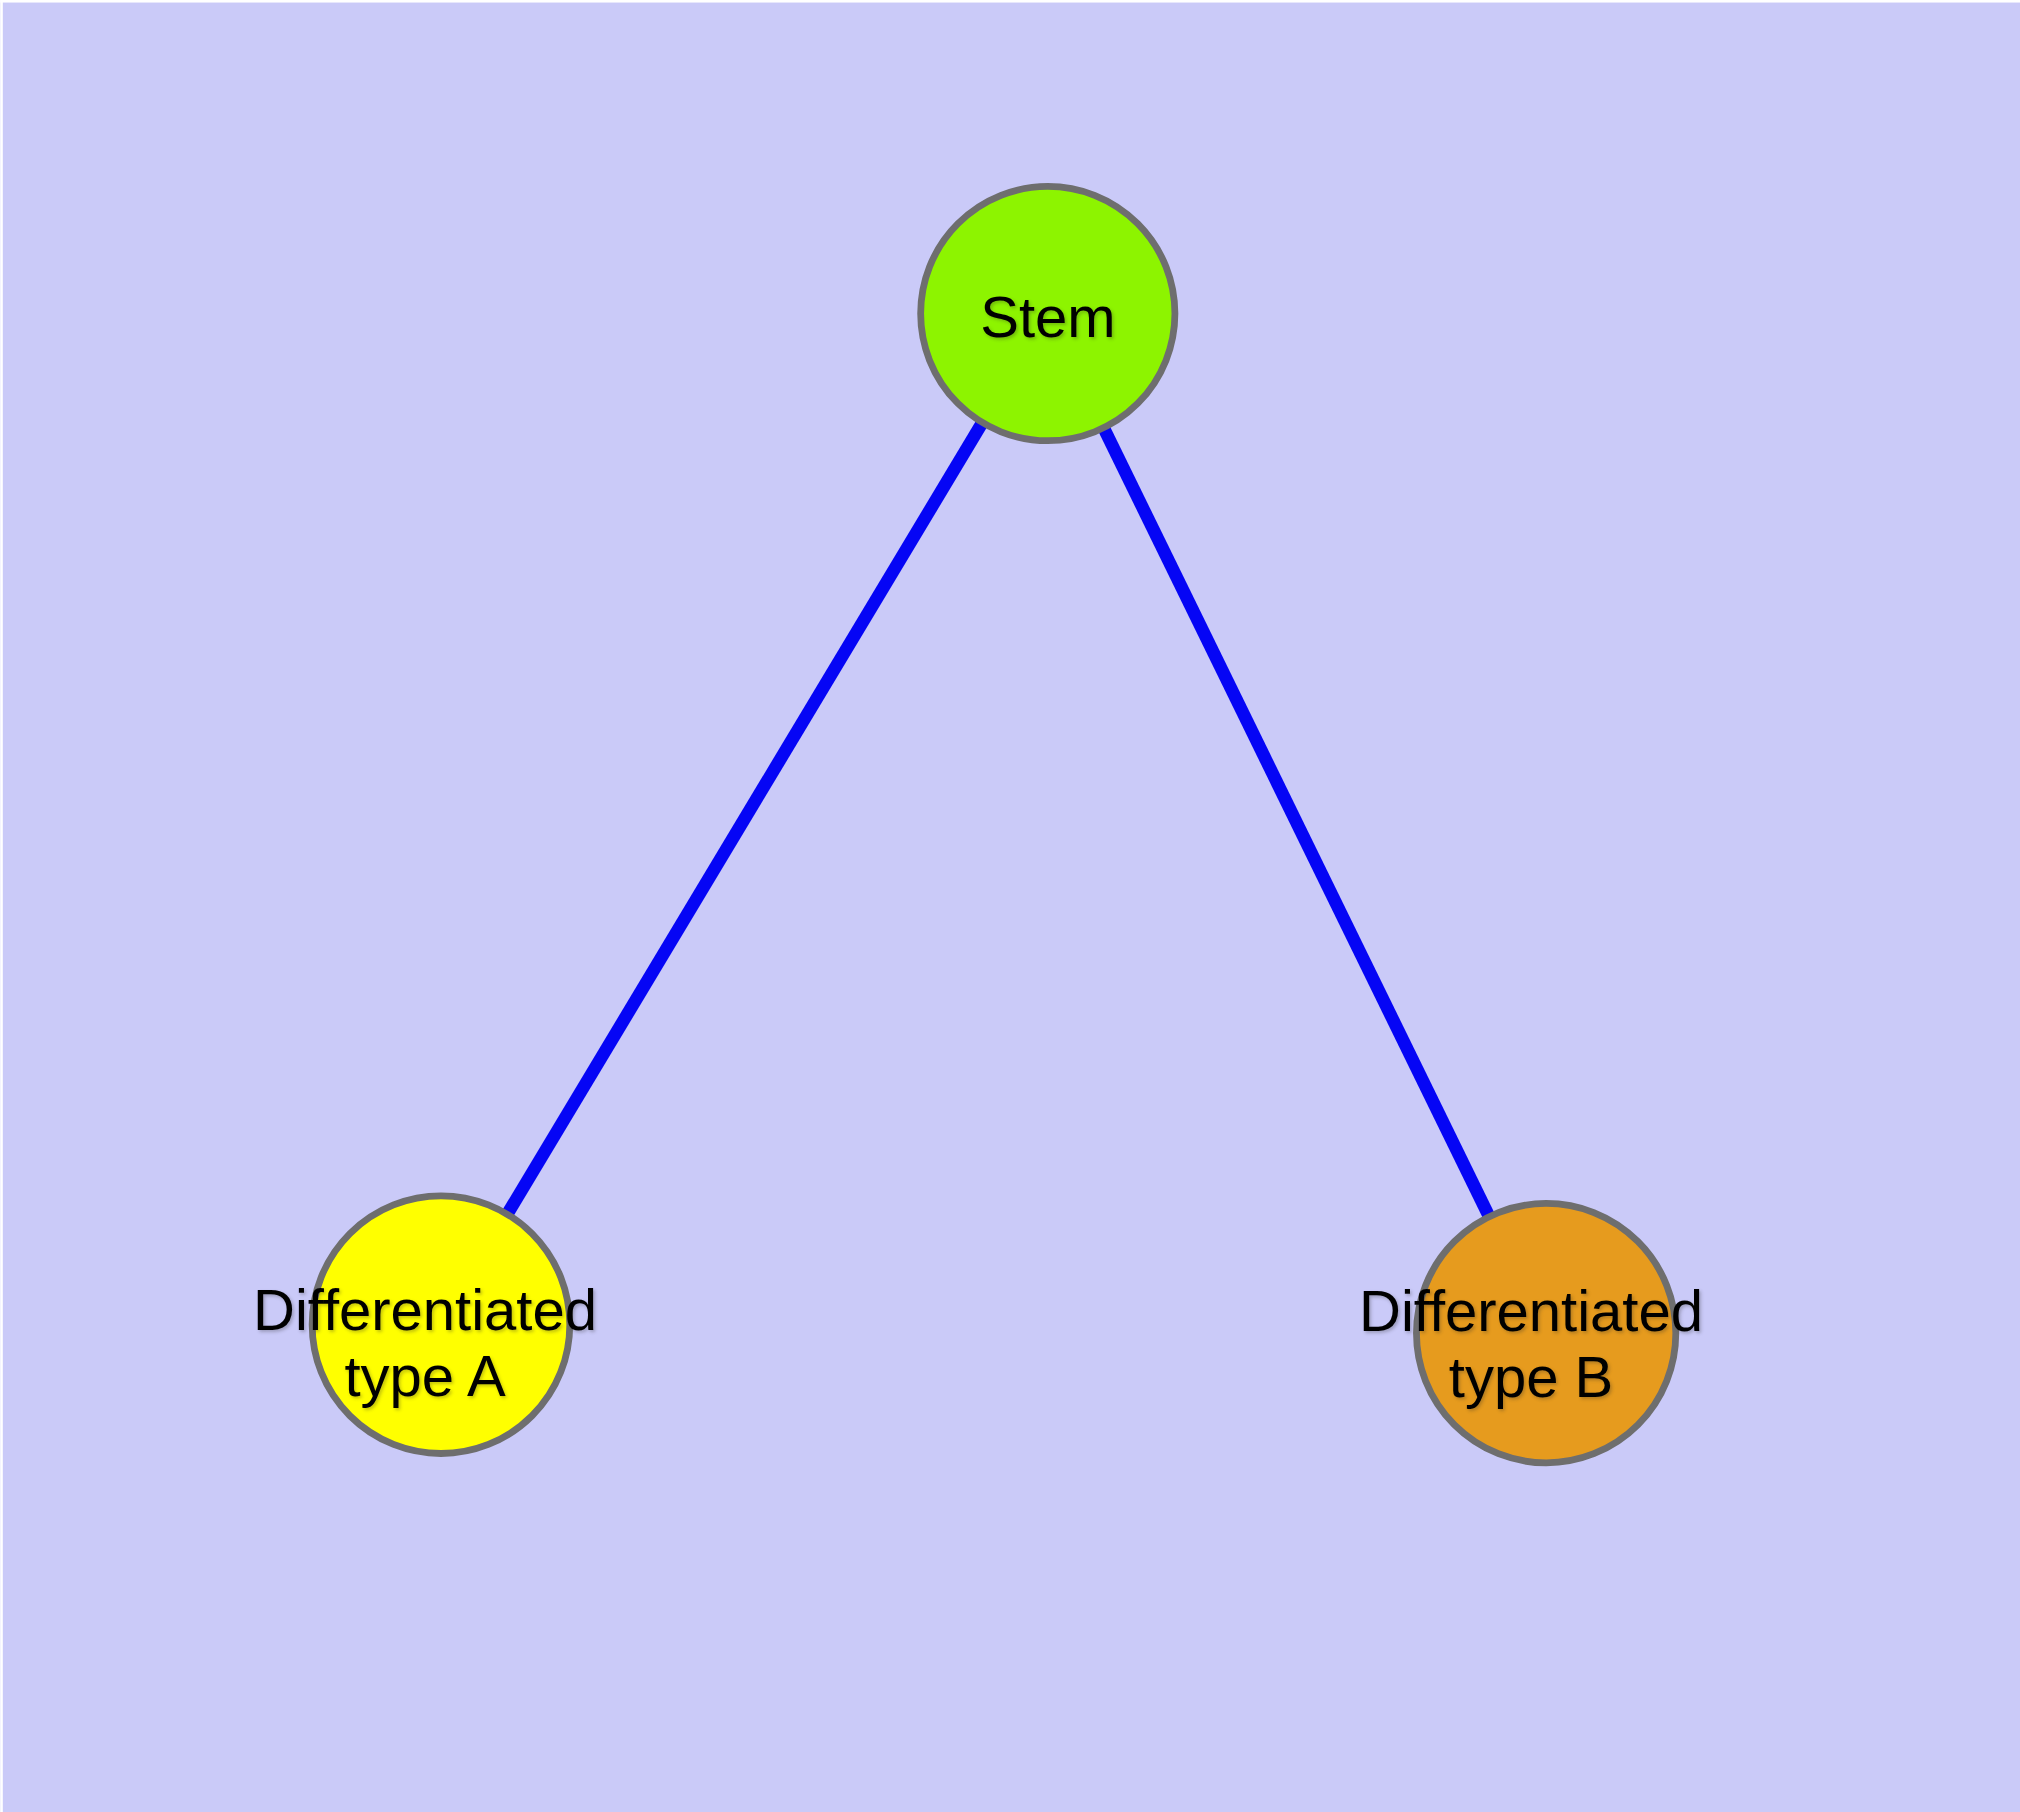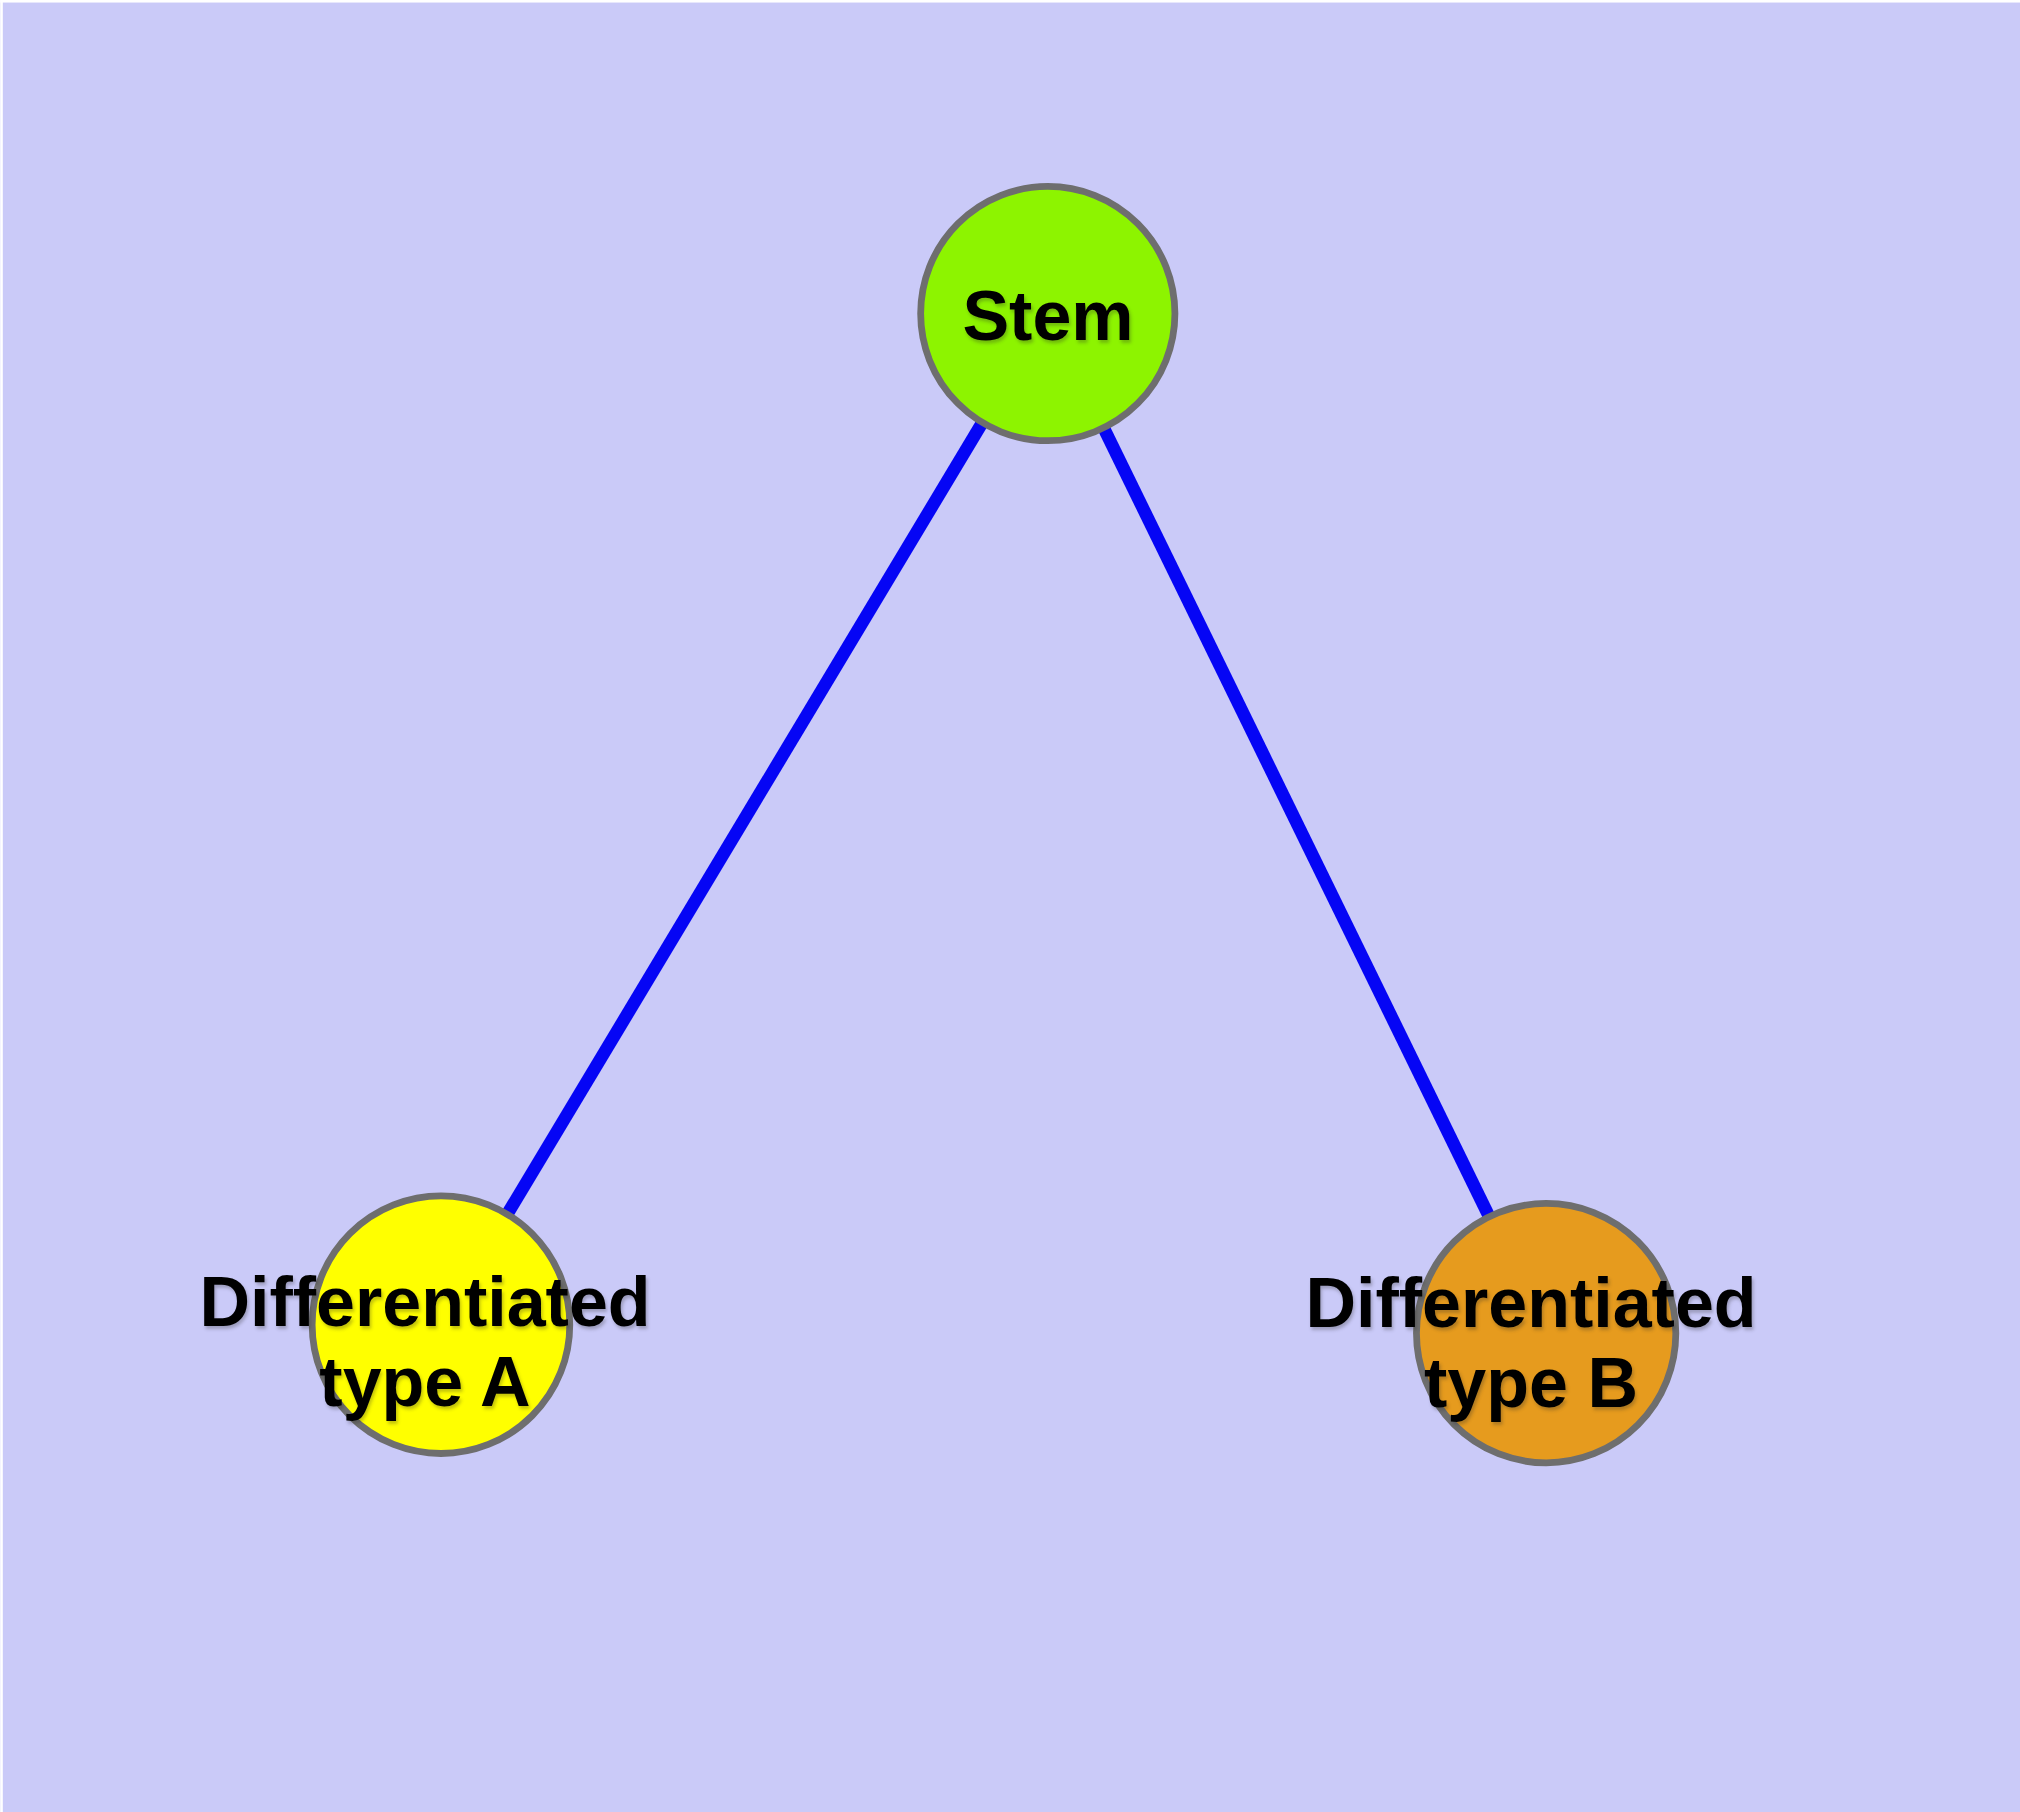--- a/index.html
+++ b/index.html
@@ -17,22 +17,22 @@
   .stage svg {
     position: absolute;
     left: 0;
     top: 0;
     display: block;
   }
   .node-label {
     position: absolute;
     transform: translate(-50%, -50%);
     text-align: center;
-    font-weight: bold;
-    font-size: 70px;
+    font-weight: normal;
+    font-size: 58px;
     line-height: 1.14;
     color: #000000;
     white-space: pre-line;
     letter-spacing: 0px;
     text-shadow: 1.7px 2.5px 3.4px rgba(40,40,40,0.28);
     pointer-events: none;
   }
 </style>
 </head>
 <body>

